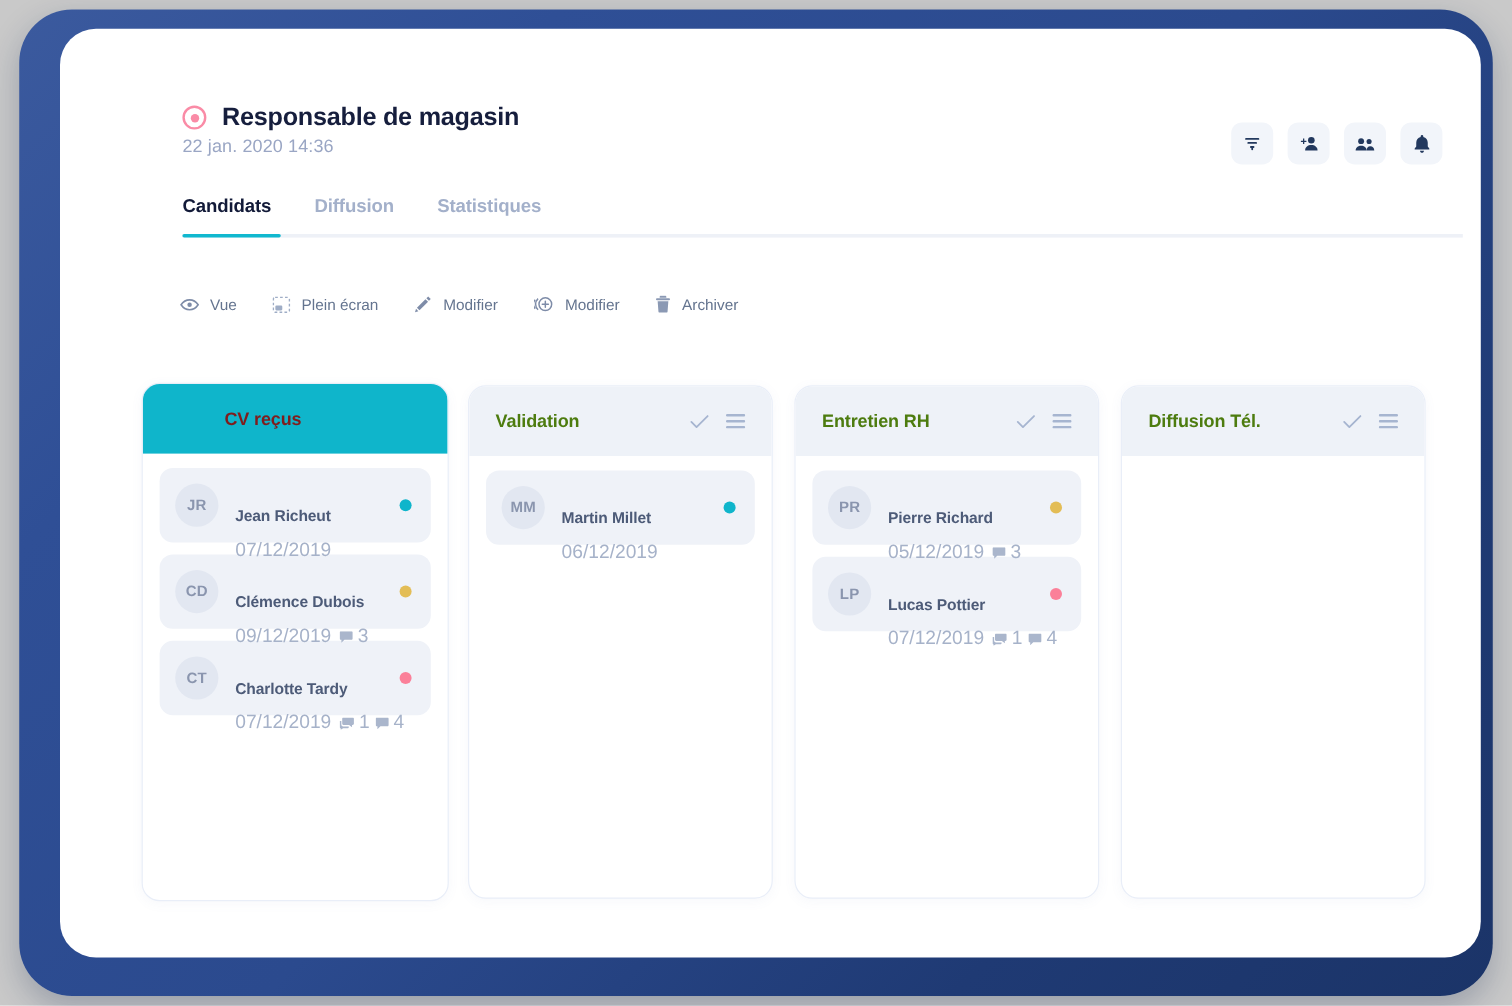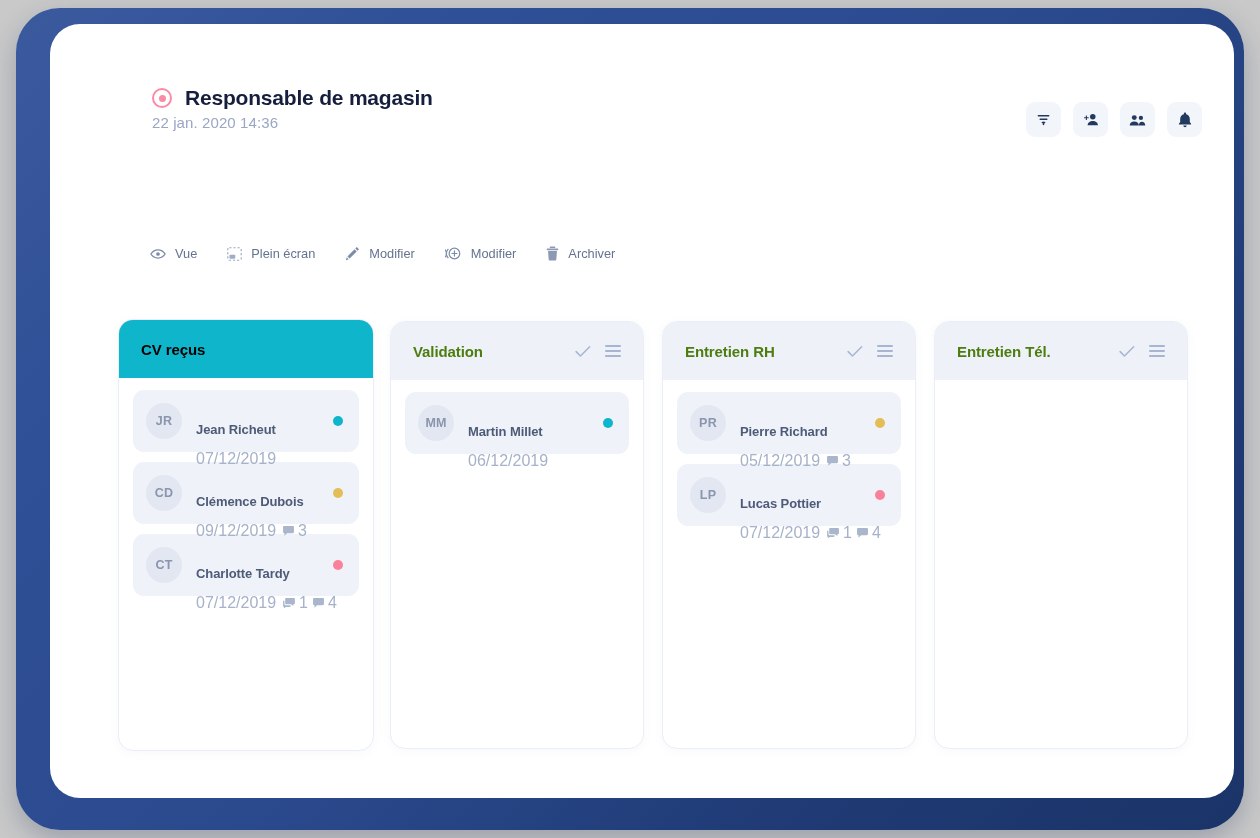--- a/index.html
+++ b/index.html
@@ -173,21 +173,21 @@
   }
   .col-head.plain { background: #eef2f8; }
   .col-head.accent { background: #0fb5cb; }
   .col-title {
     font-size: 15px;
     font-weight: 700;
     color: #4d7c0f;
     flex: 1 1 auto;
     letter-spacing: -0.1px;
   }
-  .col-head.accent .col-title { color: #000000; }
+  .col-head.accent .col-title { color: #7f1d1d; margin-left: 46px; }
   .col-icons { display: flex; align-items: center; gap: 14px; }
   .col-icons svg { display: block; cursor: pointer; }
 
   .col-body { padding: 12px 14px; }
 
   .card {
     background: #eff2f8;
     border-radius: 11px;
     height: 62px;
     display: flex;
@@ -280,20 +280,30 @@
           <span>
             <svg width="14" height="16" viewBox="0 0 14 16" fill="#23395e">
               <path d="M7 0.6c-.6 0-1.1.5-1.1 1.1v.5C3.6 2.7 2.2 4.6 2.2 7v3.1L.9 11.7v.9h12.2v-.9l-1.3-1.6V7c0-2.4-1.4-4.3-3.7-4.8v-.5c0-.6-.5-1.1-1.1-1.1z"></path>
               <path d="M5.3 13.6c.1 1 .8 1.7 1.7 1.7s1.6-.7 1.7-1.7z"></path>
             </svg>
           </span>
         </button>
       </div>
     </div>
 
+    <div class="tabs">
+      <div class="tab-list">
+        <div class="tab active">Candidats</div>
+        <div class="tab">Diffusion</div>
+        <div class="tab">Statistiques</div>
+      </div>
+      <div class="tab-rule">
+        <div class="tab-underline"></div>
+      </div>
+    </div>
 
     <div class="toolbar">
       <div class="tool">
         <span>
           <svg width="16" height="12" viewBox="0 0 18 12" fill="none" stroke="#7e8ca8" stroke-width="1.5">
             <path d="M1 6s3-4.6 8-4.6S17 6 17 6s-3 4.6-8 4.6S1 6 1 6z"></path>
             <circle cx="9" cy="6" r="2.1" fill="#7e8ca8" stroke="none"></circle>
           </svg>
         </span>
         <span class="tool-label">Vue</span>
@@ -510,21 +520,21 @@
               </div>
             </div>
             <span class="dot" style="background:#fb8099"></span>
           </div>
 
         </div>
       </div>
 
       <div class="column" style="left:884px; top:297px; width:254px; height:428px;">
         <div class="col-head plain">
-          <span class="col-title">Entretien Tél.</span>
+          <span class="col-title">Diffusion Tél.</span>
           <span class="col-icons">
             <span>
               <svg width="16" height="13" viewBox="0 0 17 13" fill="none" stroke="#a6b5d0" stroke-width="1.6" stroke-linecap="round" stroke-linejoin="round">
                   <path d="M1.2 6.6l4.6 4.6L15.6 1.4"></path>
                 </svg>
             </span>
             <span>
               <svg width="16" height="12" viewBox="0 0 16 12" fill="#a6b5d0">
                   <rect y="0" width="16" height="2" rx="1"></rect>
                   <rect y="5" width="16" height="2" rx="1"></rect>

